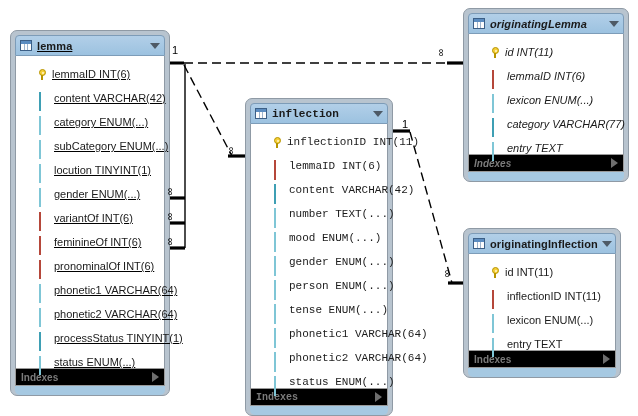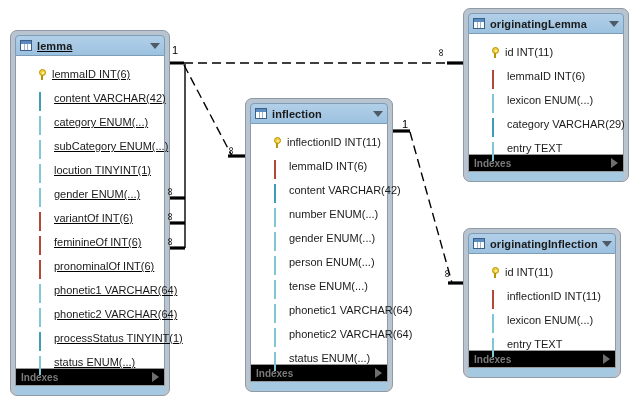--- a/index.html
+++ b/index.html
@@ -221,21 +221,21 @@
             <span class="ico"><span class="dia dia-hollow"></span></span>
             <span class="field-label">status ENUM(...)</span>
           </div>
         </div>
         <div class="tbl-footer">
           <span class="ftxt">Indexes</span>
           <span class="tri-right"></span>
         </div>
         <div class="footer-strip"></div>
       </div>
-      <div class="table-box" style="left: 245px; top: 98px; width: 148px;">
+      <div class="table-box" style="left: 245px; top: 98px; width: 148px; font-family: Liberation Mono, monospace;">
         <div class="tbl-header">
           <span class="tbl-icon"></span>
           <span class="tbl-title">inflection</span>
           <span class="caret"></span>
         </div>
         <div class="fields">
           <div class="field-row">
             <span class="ico ico-key">
               <span class="kh"></span>
               <span class="kb"></span>
@@ -245,21 +245,25 @@
           <div class="field-row">
             <span class="ico"><span class="dia dia-fk"></span></span>
             <span class="field-label">lemmaID INT(6)</span>
           </div>
           <div class="field-row">
             <span class="ico"><span class="dia dia-filled"></span></span>
             <span class="field-label">content VARCHAR(42)</span>
           </div>
           <div class="field-row">
             <span class="ico"><span class="dia dia-hollow"></span></span>
-            <span class="field-label">number ENUM(...)</span>
+            <span class="field-label">number TEXT(...)</span>
+          </div>
+          <div class="field-row">
+            <span class="ico"><span class="dia dia-hollow"></span></span>
+            <span class="field-label">mood ENUM(...)</span>
           </div>
           <div class="field-row">
             <span class="ico"><span class="dia dia-hollow"></span></span>
             <span class="field-label">gender ENUM(...)</span>
           </div>
           <div class="field-row">
             <span class="ico"><span class="dia dia-hollow"></span></span>
             <span class="field-label">person ENUM(...)</span>
           </div>
           <div class="field-row">
@@ -278,21 +282,21 @@
             <span class="ico"><span class="dia dia-hollow"></span></span>
             <span class="field-label">status ENUM(...)</span>
           </div>
         </div>
         <div class="tbl-footer">
           <span class="ftxt">Indexes</span>
           <span class="tri-right"></span>
         </div>
         <div class="footer-strip"></div>
       </div>
-      <div class="table-box" style="left: 463px; top: 8px; width: 166px;">
+      <div class="table-box" style="left: 463px; top: 8px; width: 166px; font-style: italic;">
         <div class="tbl-header">
           <span class="tbl-icon"></span>
           <span class="tbl-title">originatingLemma</span>
           <span class="caret"></span>
         </div>
         <div class="fields">
           <div class="field-row">
             <span class="ico ico-key">
               <span class="kh"></span>
               <span class="kb"></span>
@@ -302,21 +306,21 @@
           <div class="field-row">
             <span class="ico"><span class="dia dia-fk"></span></span>
             <span class="field-label">lemmaID INT(6)</span>
           </div>
           <div class="field-row">
             <span class="ico"><span class="dia dia-hollow"></span></span>
             <span class="field-label">lexicon ENUM(...)</span>
           </div>
           <div class="field-row">
             <span class="ico"><span class="dia dia-filled"></span></span>
-            <span class="field-label">category VARCHAR(29)</span>
+            <span class="field-label">category VARCHAR(77)</span>
           </div>
           <div class="field-row">
             <span class="ico"><span class="dia dia-hollow"></span></span>
             <span class="field-label">entry TEXT</span>
           </div>
         </div>
         <div class="tbl-footer">
           <span class="ftxt">Indexes</span>
           <span class="tri-right"></span>
         </div>

